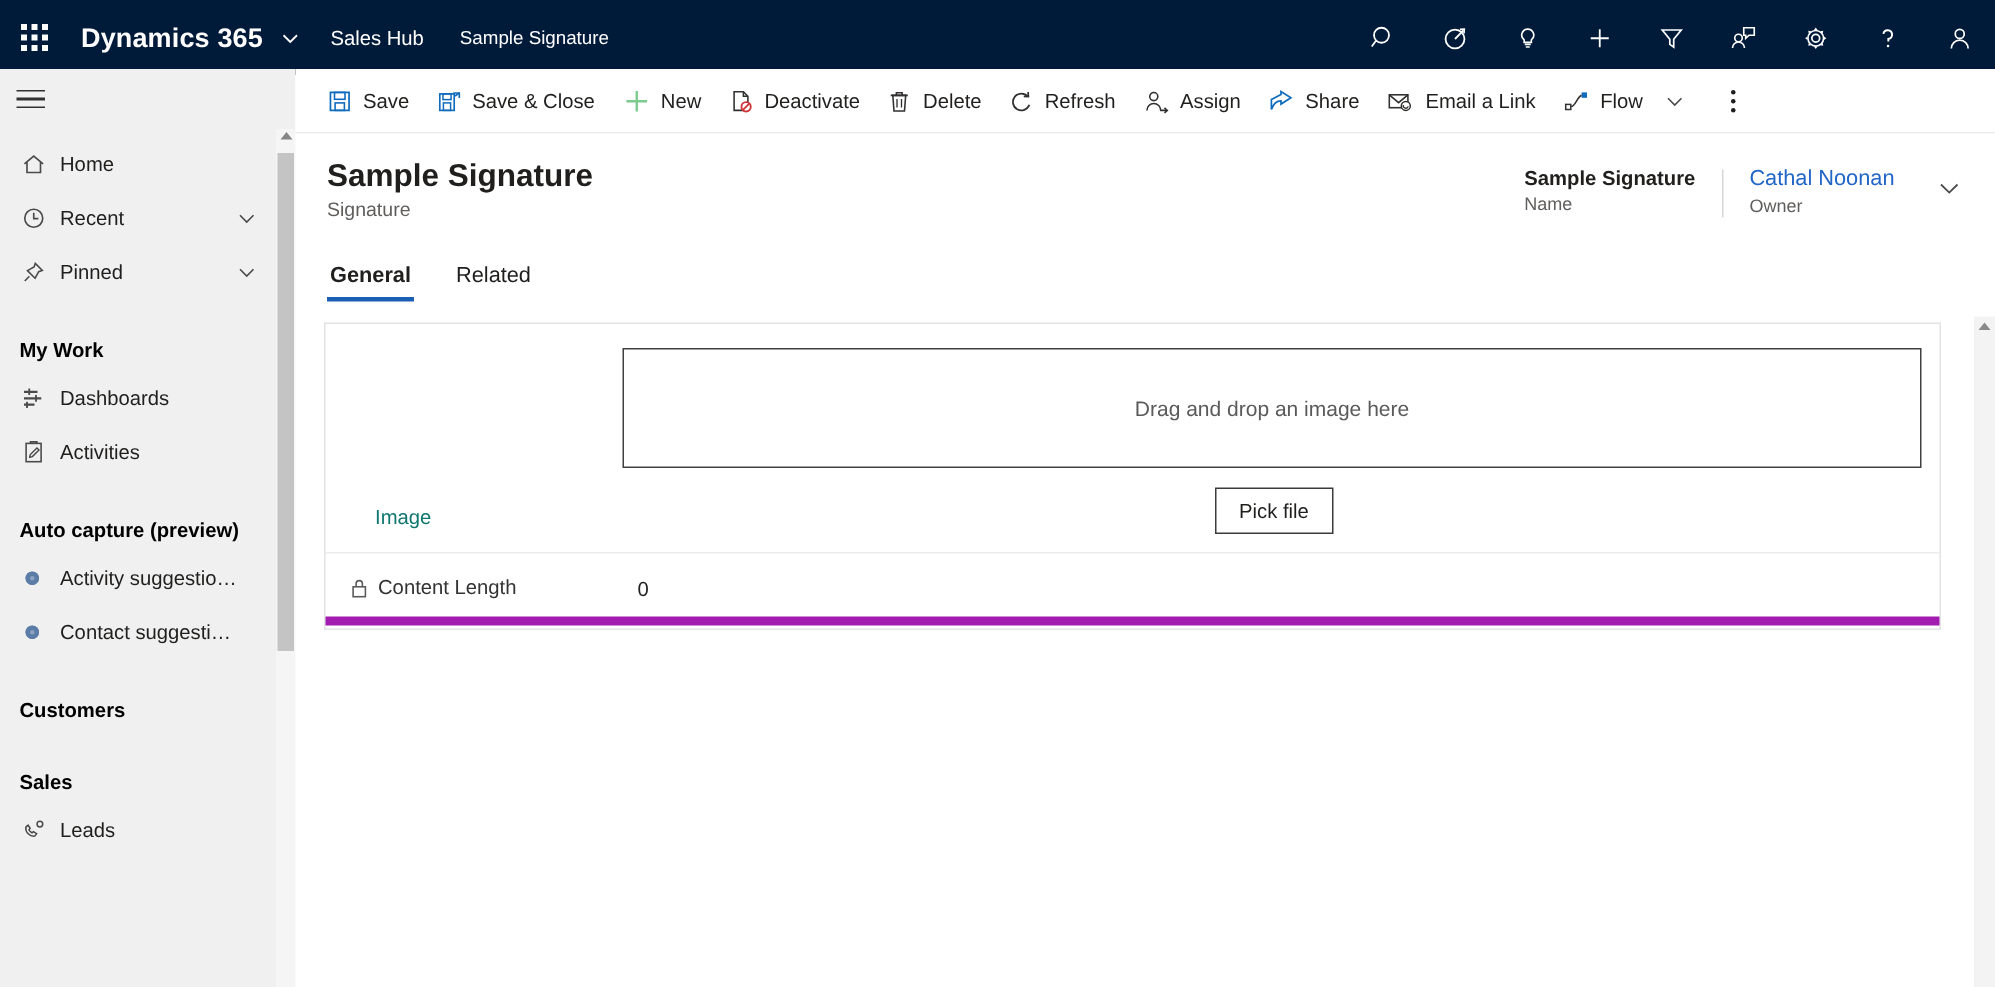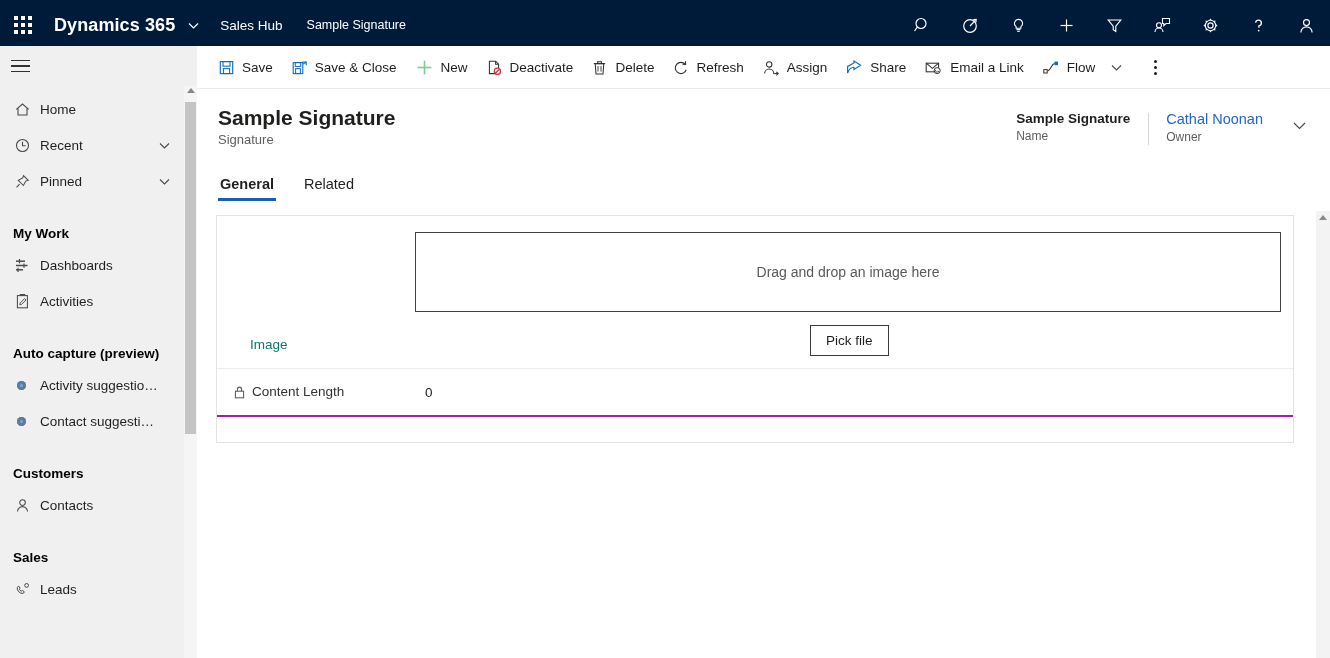--- a/index.html
+++ b/index.html
@@ -207,21 +207,21 @@
     cursor: pointer; position: relative;
   }
   .tab.active { font-weight: bold; }
   .tab.active::after {
     content: ""; position: absolute; left: 0; right: 0; bottom: 0;
     height: 3px; background: #1a5fb4;
   }
 
   .panel {
     margin: 14px 5px 0 19px;
-    width: 1078px; height: 228px;
+    width: 1078px; height: 205px;
     border: 1px solid #e3e3e3;
     background: #ffffff;
     position: relative;
   }
   .dropzone {
     position: absolute; left: 198px; top: 16px;
     width: 866px; height: 80px;
     border: 1px solid #404040;
     display: flex; align-items: center; justify-content: center;
     cursor: pointer;
@@ -242,21 +242,21 @@
     padding: 7px 15px;
     border: 1.5px solid #3b3b3b;
     background: #ffffff;
     font-size: 13.5px; color: #201f1e;
     cursor: pointer;
   }
 
   .row-content {
     position: absolute; left: 0; top: 153px;
     width: 1076px; height: 48px;
-    border-bottom: 2px solid #a21caf;
+    border-bottom: 6px solid #a21caf;
   }
   .fld-label-cl {
     position: absolute; left: 16px; top: 15px;
     display: flex; align-items: center;
     font-size: 13.5px; color: #333333;
   }
   .lock-ico { margin-right: 6px; display: flex; align-items: center; }
   .fld-value-cl {
     position: absolute; left: 208px; top: 16px;
     font-size: 13.5px; color: #201f1e;
@@ -459,29 +459,20 @@
         <span class="bullet-dot"></span>
       </span>
       <span class="nav-label">Contact suggestio...</span>
     </div>
 
     <div class="spacer-12"></div>
 
     <div class="nav-group">Customers</div>
 
 
-    <div class="nav-item">
-      <span class="nav-ico">
-        <svg width="17" height="17" viewBox="0 0 17 17">
-            <circle cx="8.5" cy="5.6" r="2.8" stroke="#4a4a4a" stroke-width="1.05" fill="none"></circle>
-            <path d="M3.5 14.6 a5 5 0 0 1 10 0" stroke="#4a4a4a" stroke-width="1.05" fill="none"></path>
-          </svg>
-      </span>
-      <span class="nav-label">Contacts</span>
-    </div>
 
     <div class="spacer-12"></div>
 
     <div class="nav-group">Sales</div>
 
     <div class="nav-item">
       <span class="nav-ico">
         <svg width="17" height="17" viewBox="0 0 17 17">
             <path d="M3.2 6.4 a5.5 5.5 0 0 0 6 6 l1.2 -1.6 -2.1 -1.4 -1 0.8 a4 4 0 0 1 -2 -2 l0.8 -1 -1.4 -2.1 z" stroke="#4a4a4a" stroke-width="1" fill="none"></path>
             <circle cx="12.6" cy="4.4" r="1.9" stroke="#4a4a4a" stroke-width="1" fill="none"></circle>

